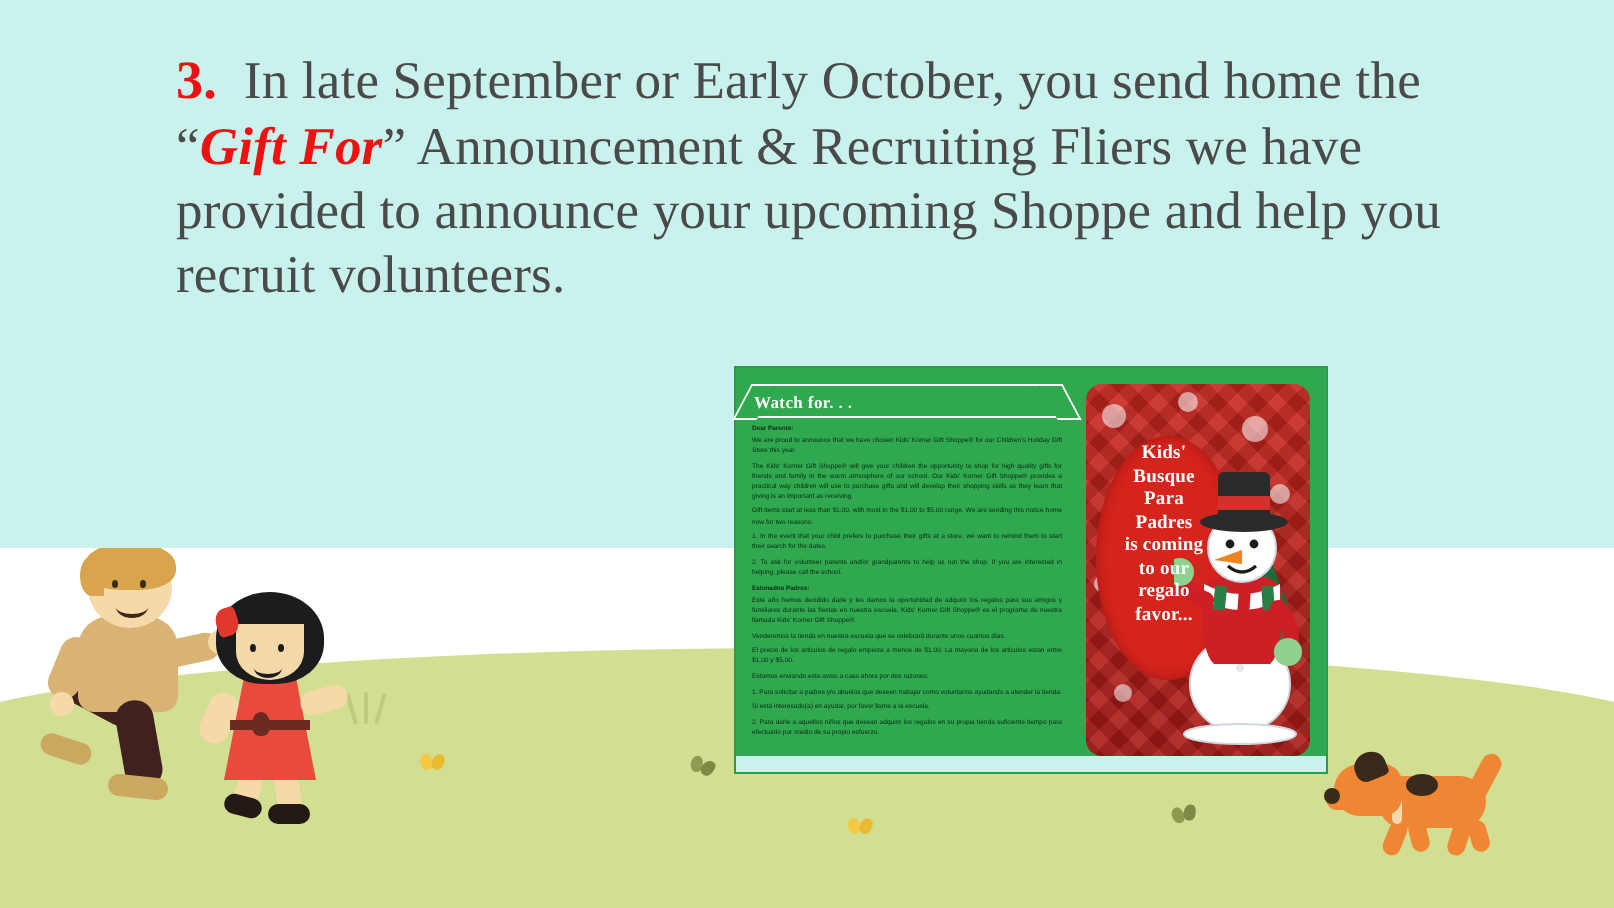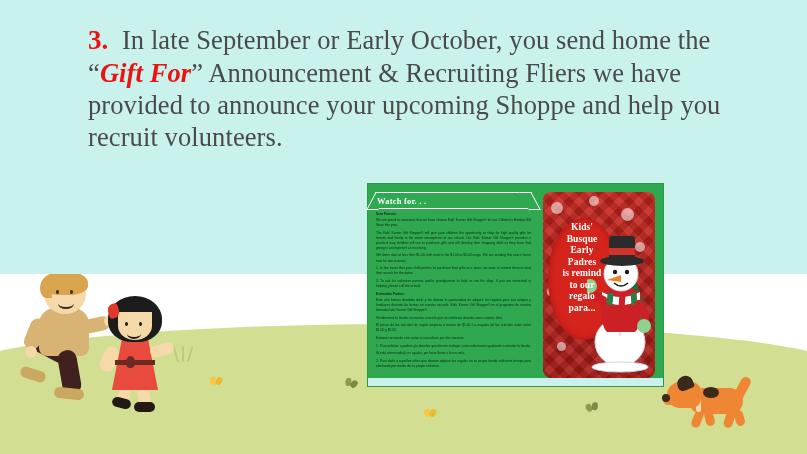--- a/index.html
+++ b/index.html
@@ -296,25 +296,25 @@
         <path d="M27 49 Q34 55 41 49" stroke="#1c1c1c" stroke-width="1.6" fill="none"></path>
 
         <circle cx="33" cy="100" r="2" fill="#e8e8e8"></circle>
 
         <ellipse cx="33" cy="133" rx="28" ry="5" fill="#ffffff" stroke="#cfd8e0" stroke-width="1"></ellipse>
       </svg>
 
       <div class="cardtxt">
         <div>Kids'</div>
         <div>Busque</div>
-        <div>Early</div>
+        <div>Para</div>
         <div>Padres</div>
-        <div>is remind</div>
+        <div>is coming</div>
         <div>to our</div>
         <div>regalo</div>
-        <div>para...</div>
+        <div>favor...</div>
       </div>
     </div>
 
     <div class="pagefoot"></div>
   </div>
 
 </div>
 
 </body></html>

